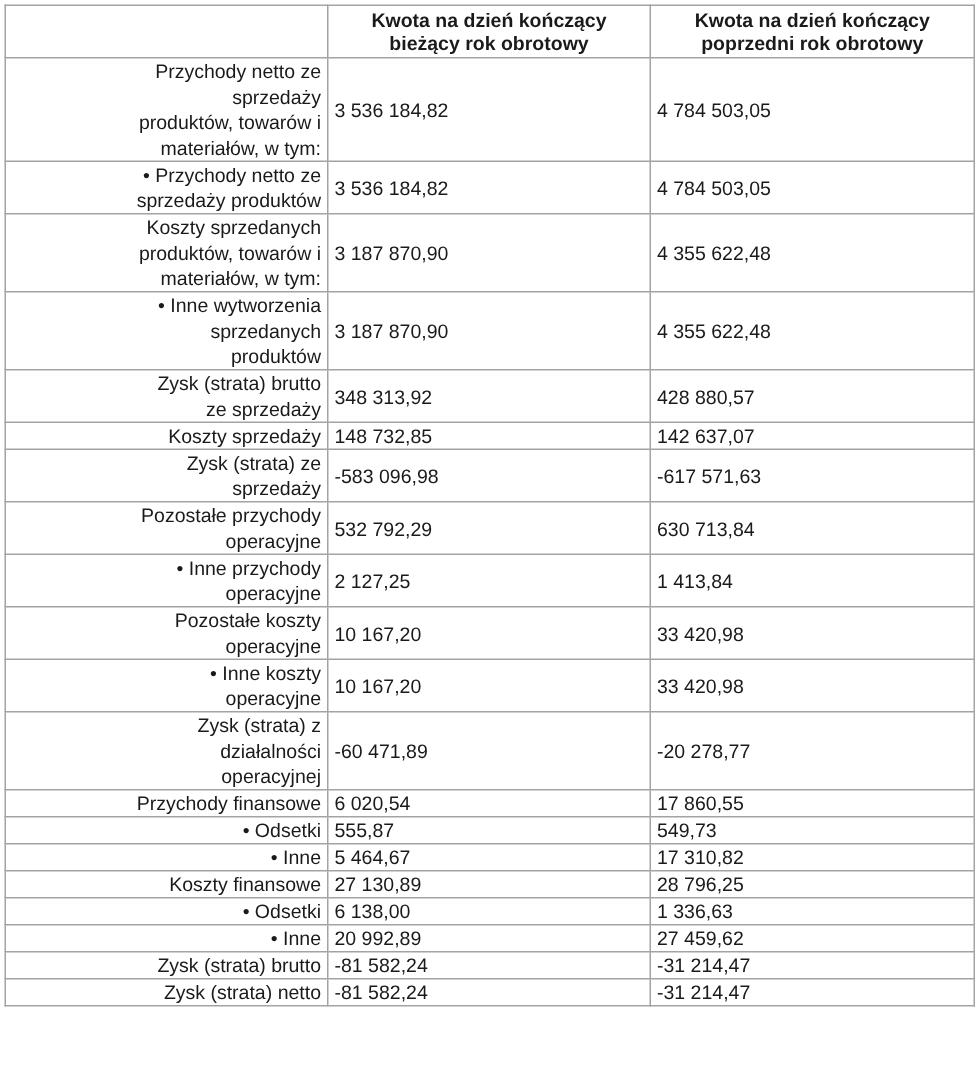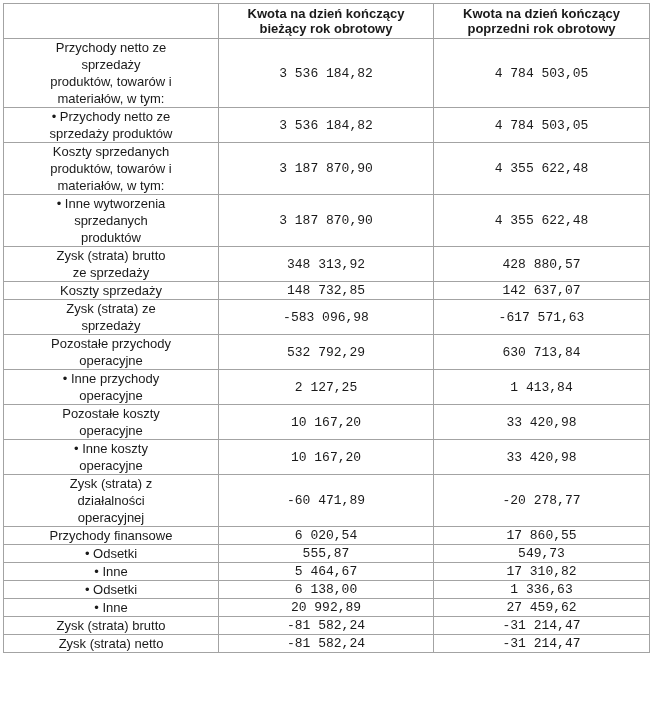--- a/index.html
+++ b/index.html
@@ -38,31 +38,29 @@
     font-weight:bold;
     text-align:center;
     line-height:15px;
     padding:2px 4px;
     white-space:pre-line;
   }
   thead th.corner{
     padding:2px 4px;
   }
   tbody td.label{
-    text-align:center;
+    text-align:right;
     padding:0 4px;
     line-height:17px;
     white-space:pre-line;
   }
   tbody td.value{
-    text-align:center;
     padding:0 4px;
     line-height:17px;
     white-space:nowrap;
-    font-family:Liberation Mono, monospace;
   }
 </style>
 </head>
 <body>
 
 <table class="statement">
   <colgroup>
     <col class="c-label">
     <col class="c-current">
     <col class="c-previous">
@@ -162,20 +160,25 @@
     <td class="label">• Odsetki</td>
     <td class="value">555,87</td>
     <td class="value">549,73</td>
   </tr>
       <tr>
     <td class="label">• Inne</td>
     <td class="value">5 464,67</td>
     <td class="value">17 310,82</td>
   </tr>
       <tr>
+    <td class="label">Koszty finansowe</td>
+    <td class="value">27 130,89</td>
+    <td class="value">28 796,25</td>
+  </tr>
+      <tr>
     <td class="label">• Odsetki</td>
     <td class="value">6 138,00</td>
     <td class="value">1 336,63</td>
   </tr>
       <tr>
     <td class="label">• Inne</td>
     <td class="value">20 992,89</td>
     <td class="value">27 459,62</td>
   </tr>
       <tr>

